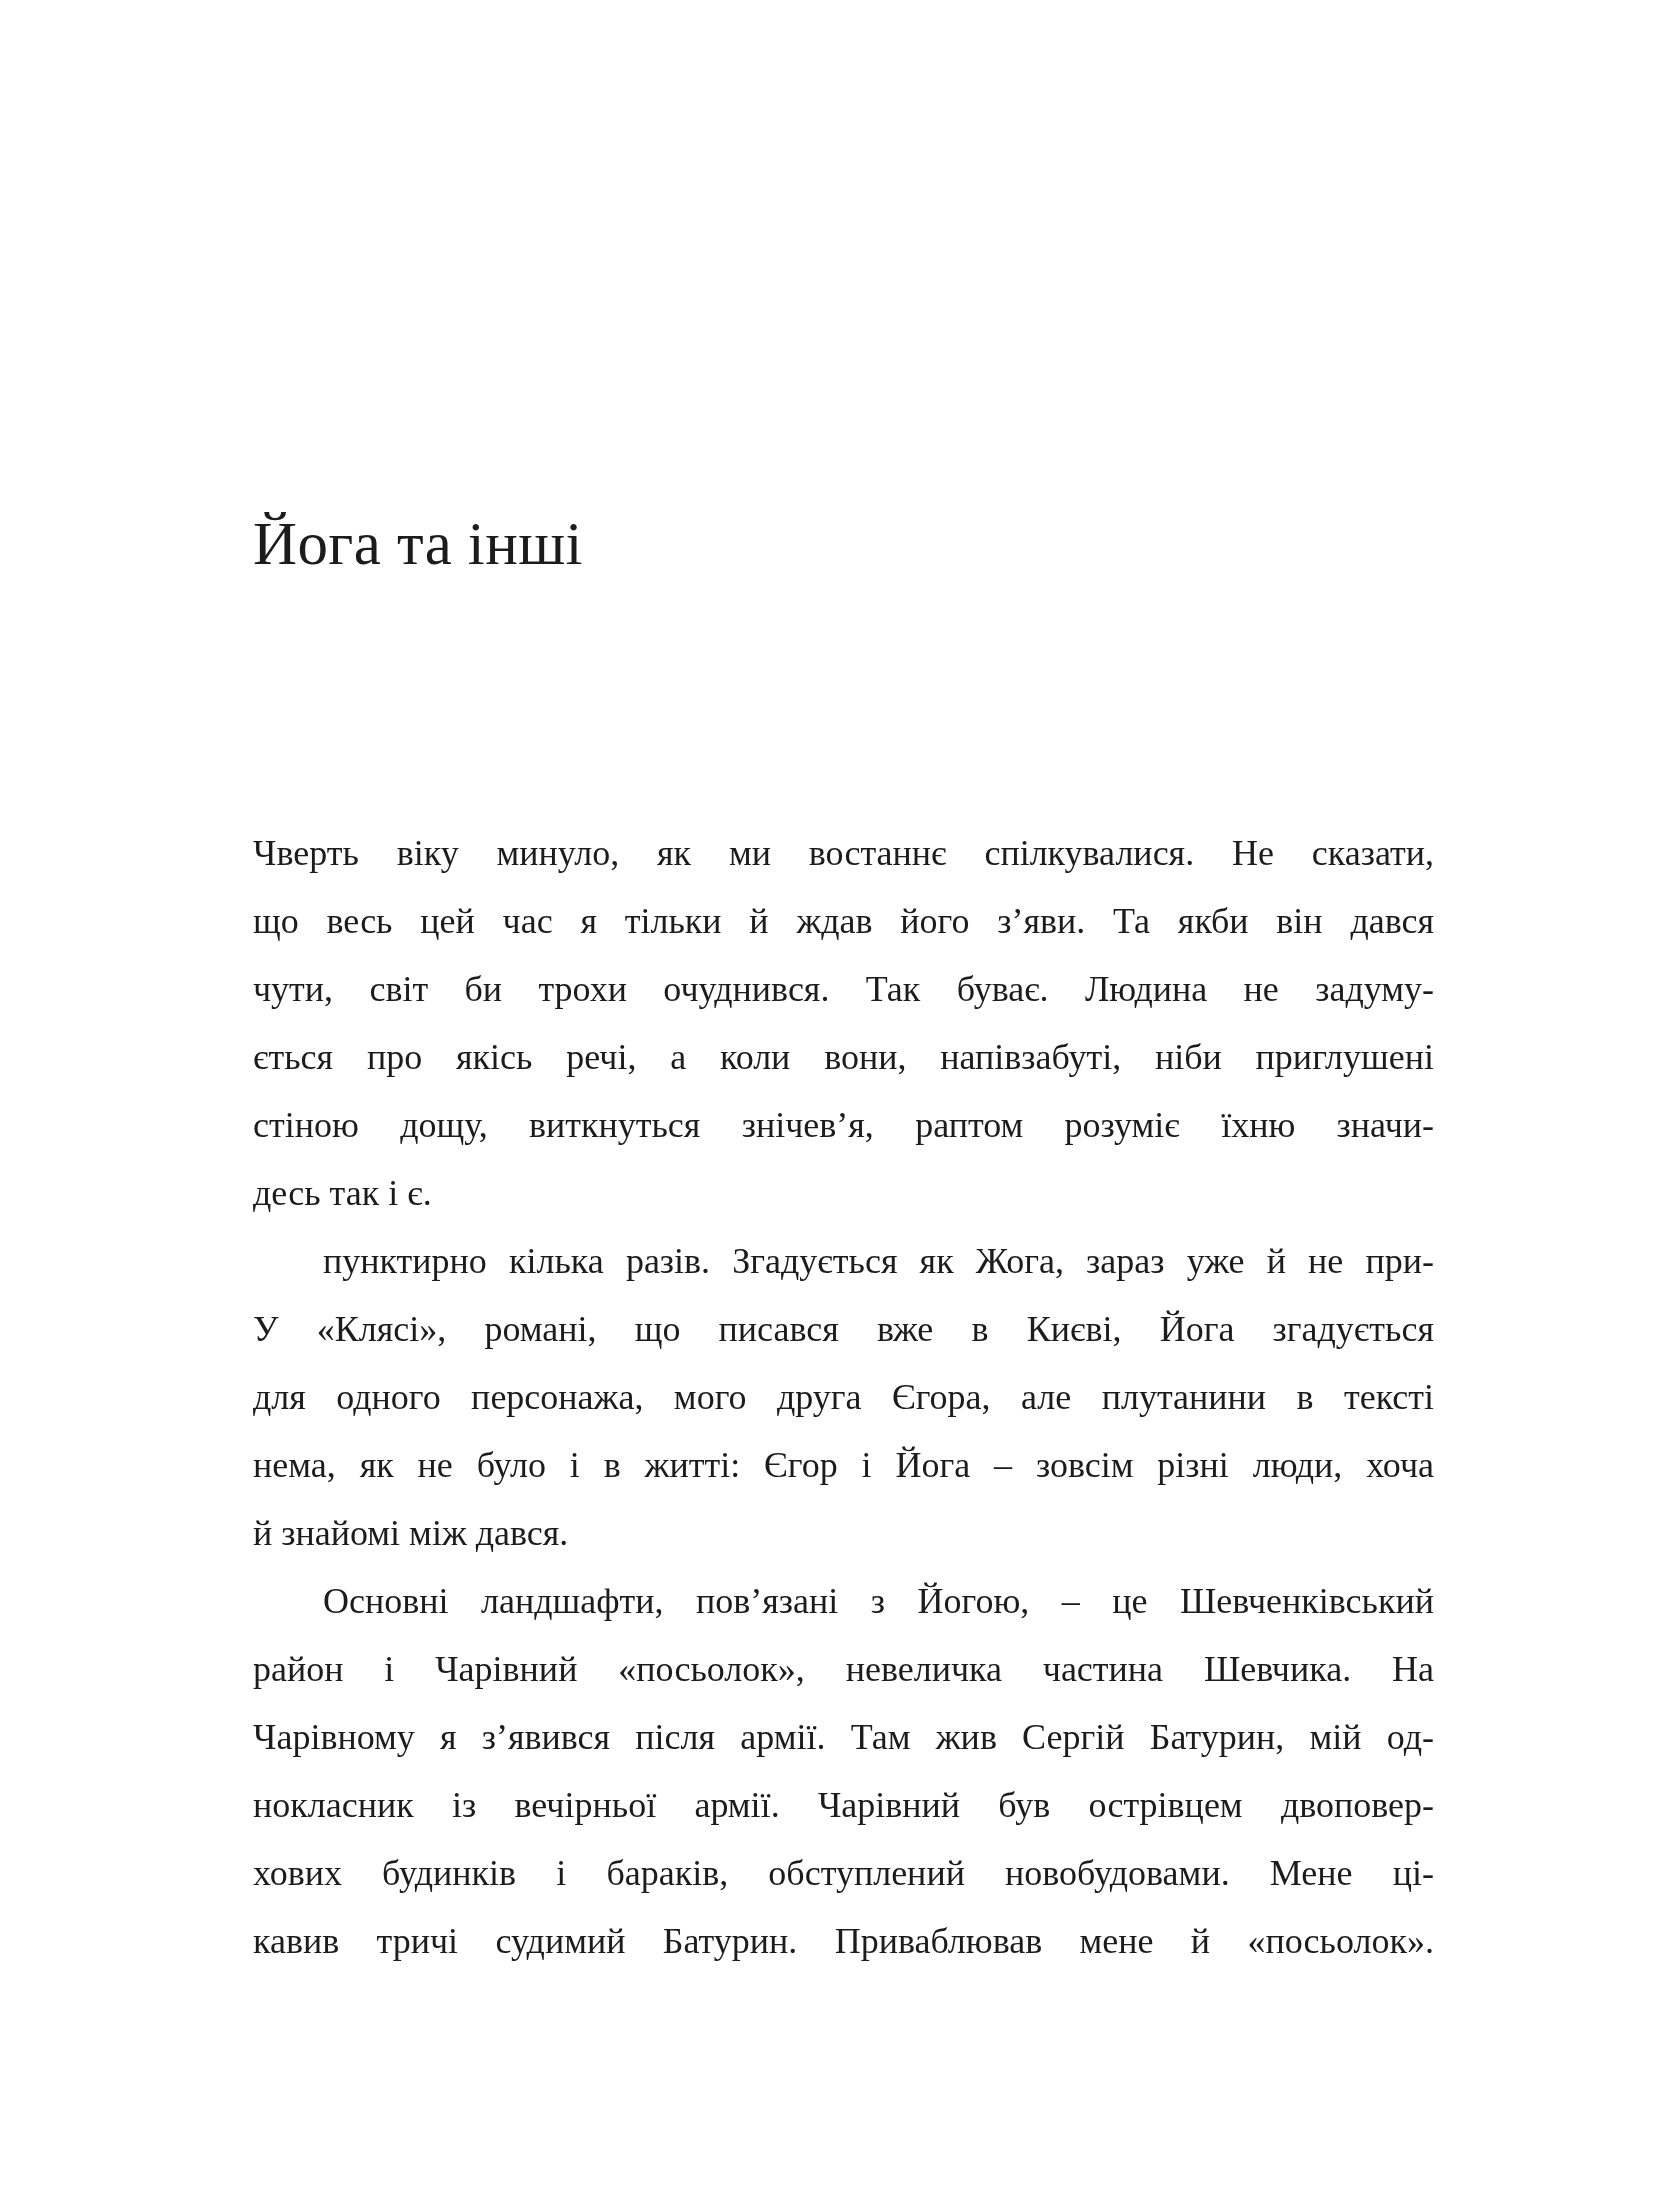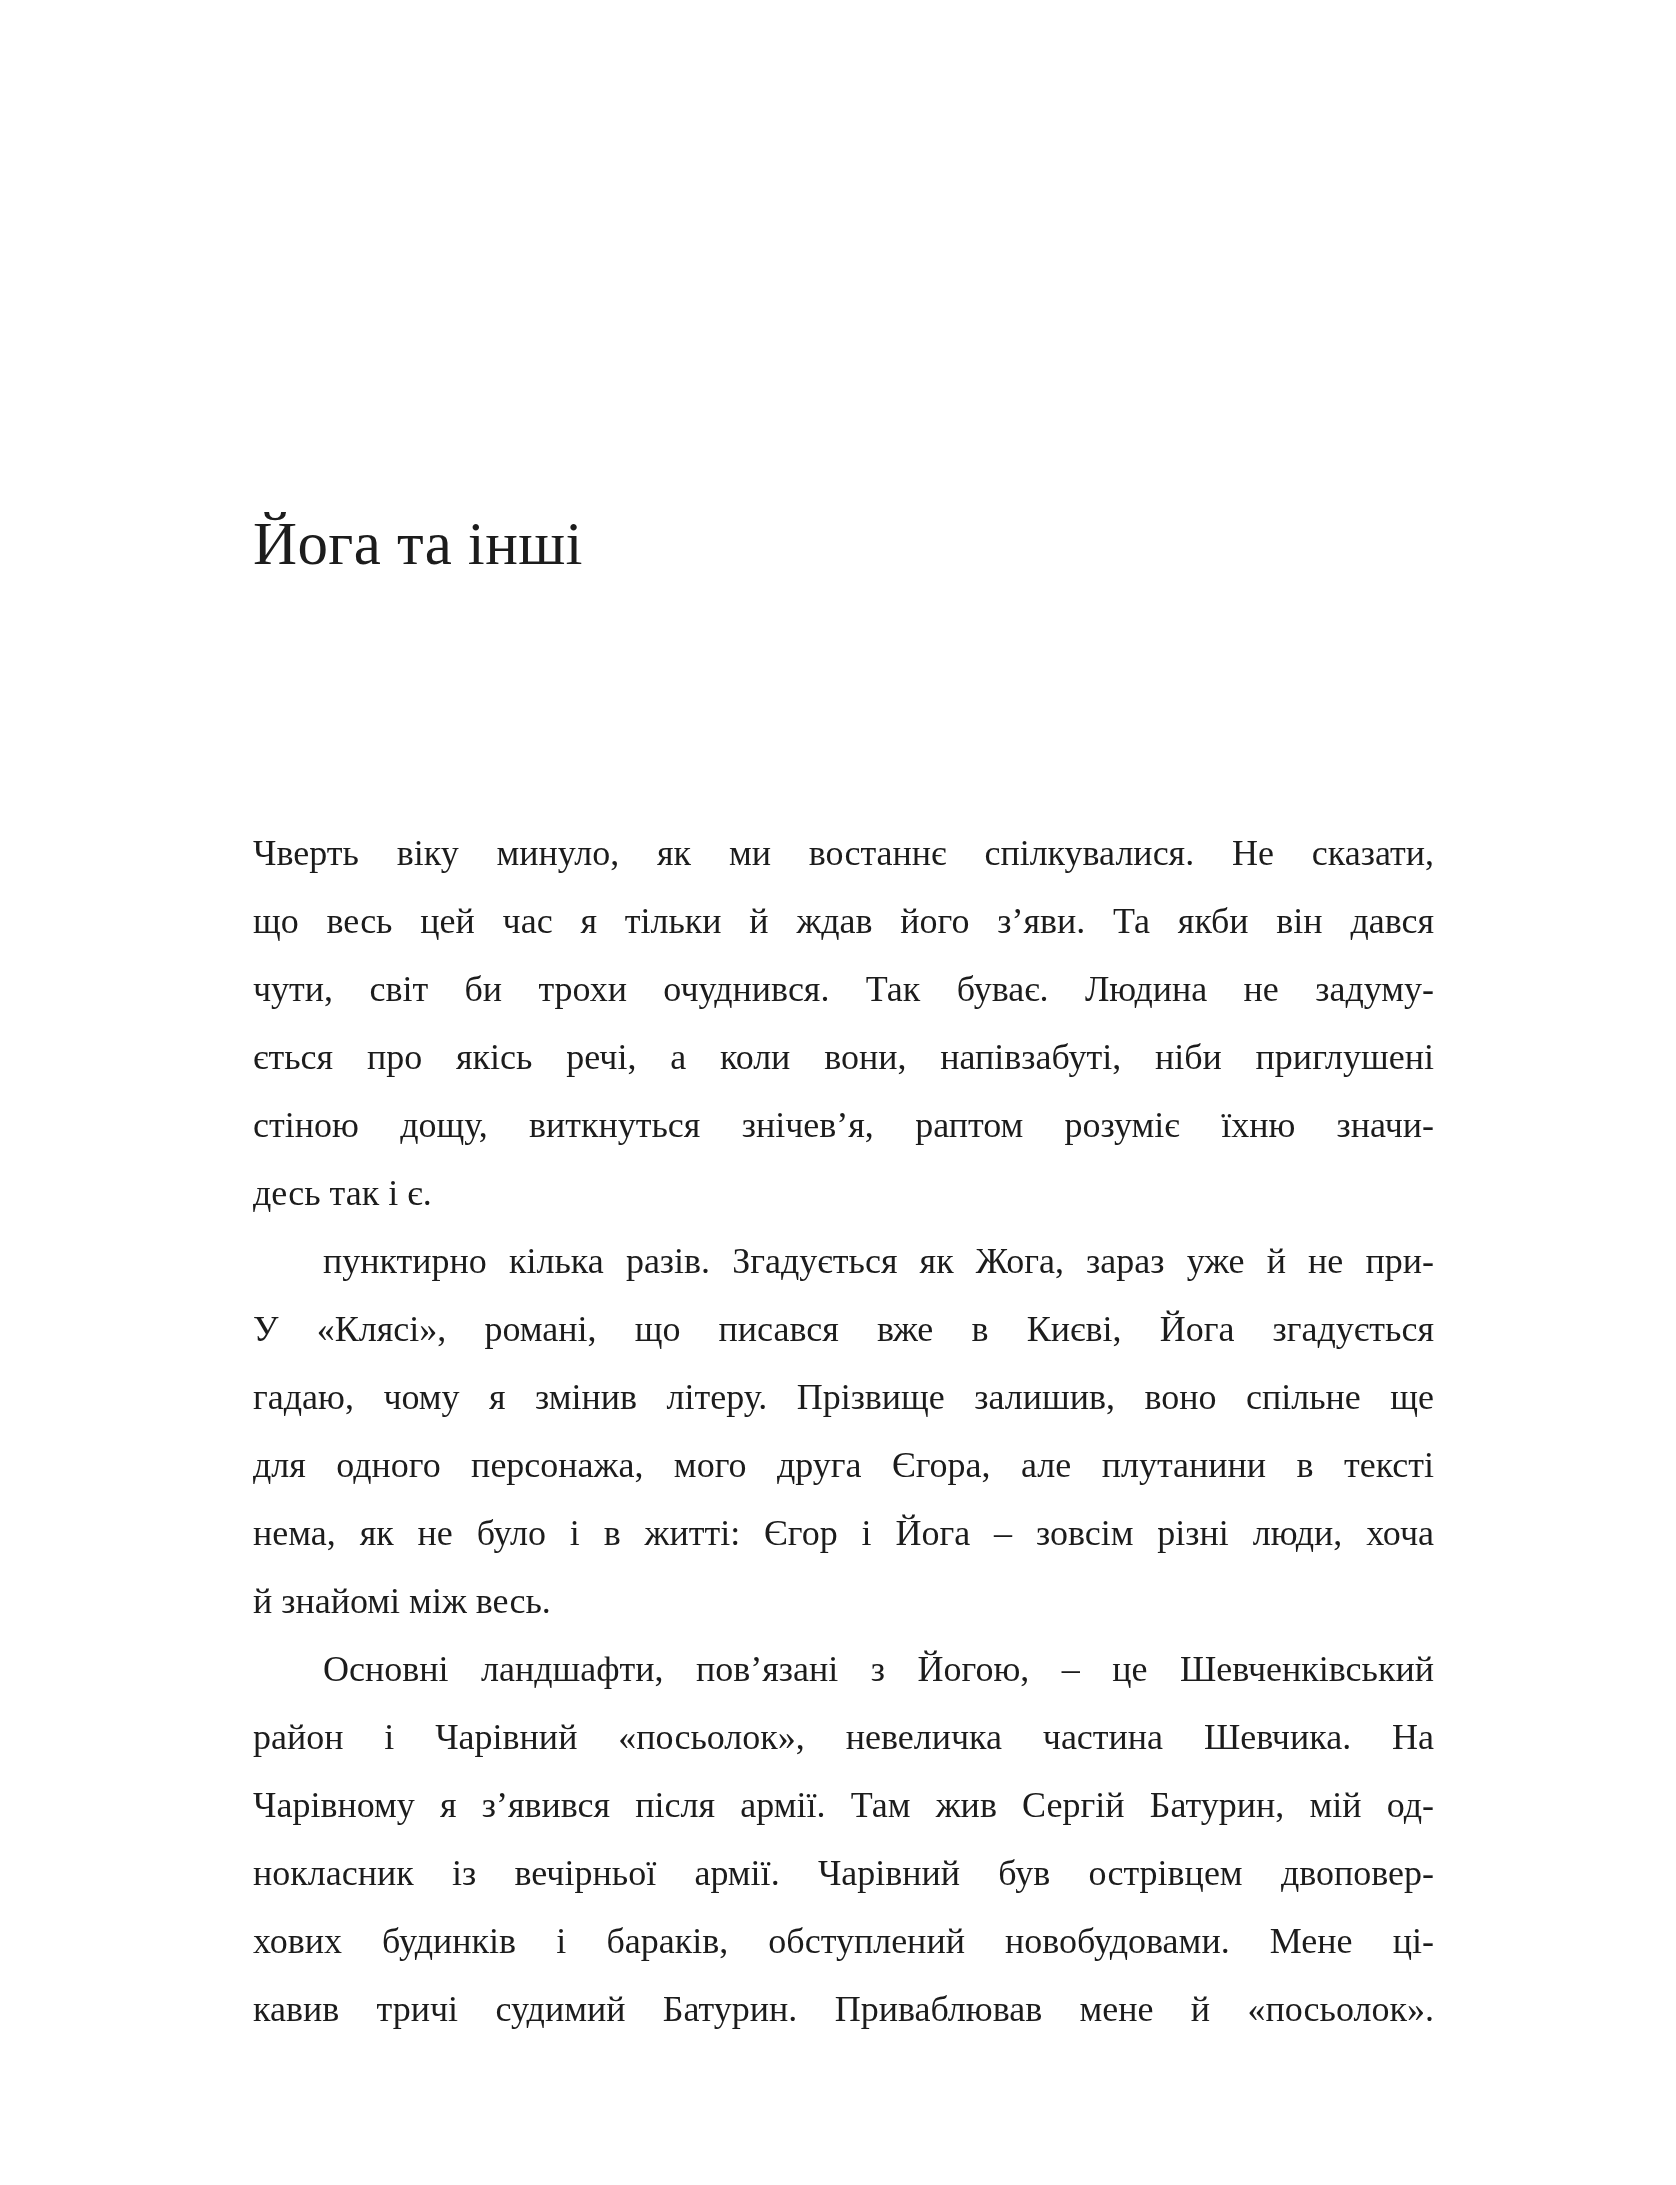--- a/index.html
+++ b/index.html
@@ -64,24 +64,23 @@
           <div class="line">Чверть віку минуло, як ми востаннє спілкувалися. Не сказати,</div>
           <div class="line">що весь цей час я тільки й ждав його з’яви. Та якби він дався</div>
           <div class="line">чути, світ би трохи очуднився. Так буває. Людина не задуму-</div>
           <div class="line">ється про якісь речі, а коли вони, напівзабуті, ніби приглушені</div>
           <div class="line">стіною дощу, виткнуться знічев’я, раптом розуміє їхню значи-</div>
           <div class="line last">десь так і є.</div>
         </div>
         <div class="paragraph indented">
           <div class="line">пунктирно кілька разів. Згадується як Жога, зараз уже й не при-</div>
           <div class="line">У «Клясі», романі, що писався вже в Києві, Йога згадується</div>
-          <div class="line">гадаю, чому я змінив літеру. Прізвище залишив, воно спільне ще</div>
           <div class="line">для одного персонажа, мого друга Єгора, але плутанини в тексті</div>
           <div class="line">нема, як не було і в житті: Єгор і Йога – зовсім різні люди, хоча</div>
-          <div class="line last">й знайомі між весь.</div>
+          <div class="line last">й знайомі між дався.</div>
         </div>
         <div class="paragraph indented">
           <div class="line">Основні ландшафти, пов’язані з Йогою, – це Шевченківський</div>
           <div class="line">район і Чарівний «посьолок», невеличка частина Шевчика. На</div>
           <div class="line">Чарівному я з’явився після армії. Там жив Сергій Батурин, мій од-</div>
           <div class="line">нокласник із вечірньої армії. Чарівний був острівцем двоповер-</div>
           <div class="line">хових будинків і бараків, обступлений новобудовами. Мене ці-</div>
           <div class="line">кавив тричі судимий Батурин. Приваблював мене й «посьолок».</div>
         </div>
       </div>

